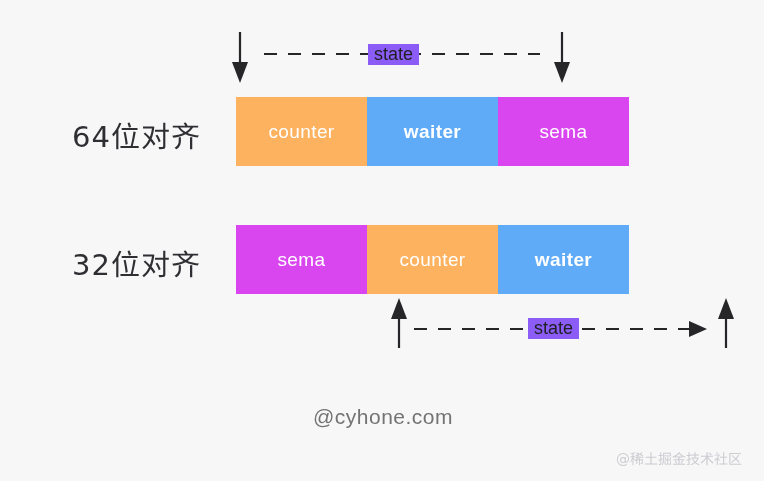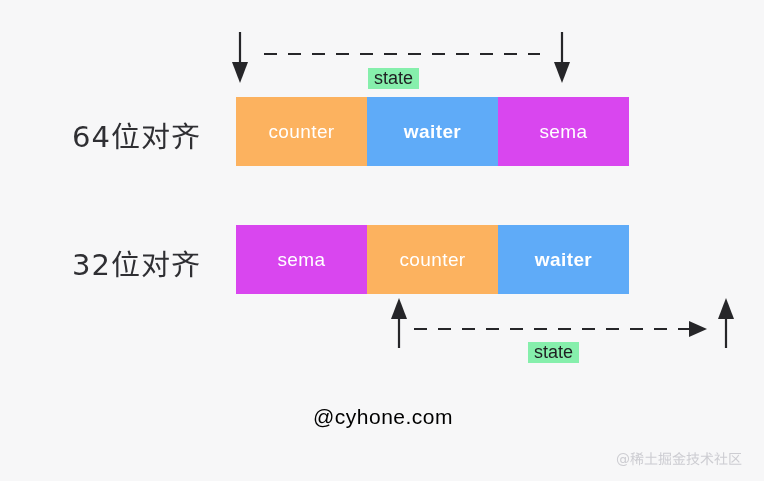--- a/index.html
+++ b/index.html
@@ -66,33 +66,32 @@
     inset: 0;
     width: 764px;
     height: 481px;
     pointer-events: none;
   }
 
   .state-caption {
     position: absolute;
     font-size: 18px;
     color: #1f1f22;
-    background: #86efac;
+    background: #8b5cf6;
     padding: 0 6px;
     white-space: nowrap;
     font-family: "Liberation Sans", "DejaVu Sans", sans-serif;
-    margin-top: 24px;
   }
   #state-caption-top    { left: 368px; top: 44px; }
   #state-caption-bottom { left: 528px; top: 318px; }
 
   
   .watermark {
     position: absolute;
-    color: #000000;
+    color: #737373;
     white-space: nowrap;
   }
   #watermark-site {
     left: 313px;
     top: 405px;
     font-size: 21px;
     letter-spacing: .5px;
   }
   #watermark-community {
     right: 22px;

